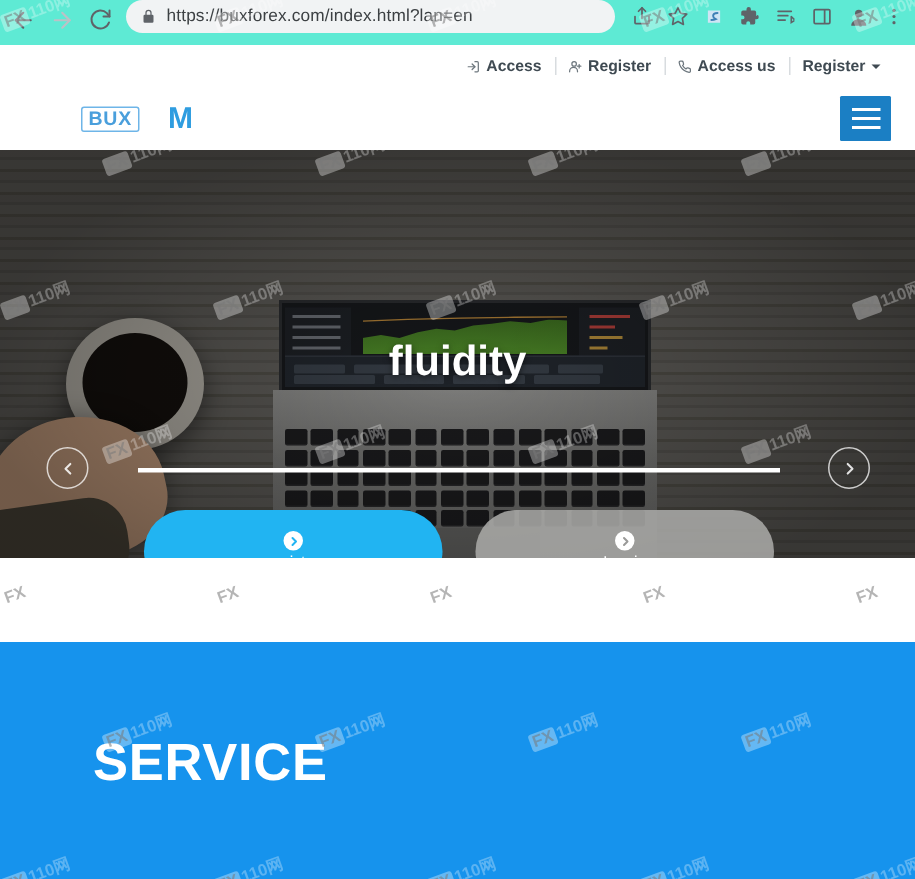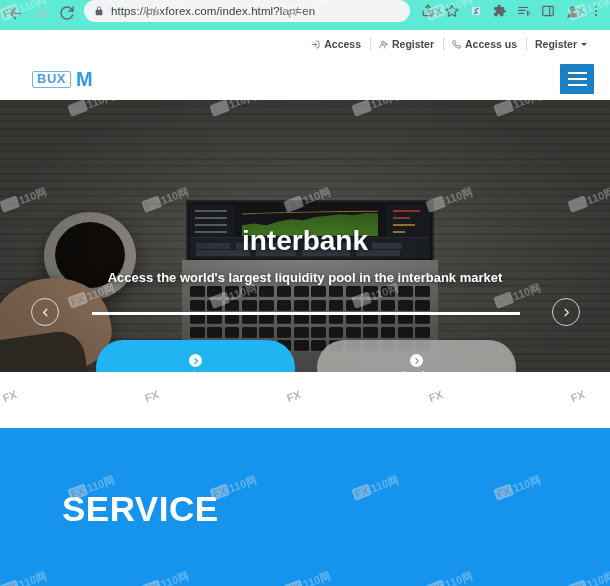--- a/index.html
+++ b/index.html
@@ -133,21 +133,22 @@
     align-items: center;
     justify-content: space-between;
     padding: 0 16px 0 32px;
     box-sizing: border-box;
     position: relative;
     z-index: 3;
   }
   #logo {
     display: flex;
     align-items: center;
-    gap: 5px;
+    gap: 19px;
+    margin-left: 22px;
   }
   #logo .bux-box {
     border: 1.5px solid #6eb5e8;
     color: #4a9fdc;
     font-size: 13px;
     font-weight: bold;
     letter-spacing: 0.5px;
     padding: 0px 4px 1px 4px;
     border-radius: 2px;
     line-height: 14px;
@@ -724,22 +725,21 @@
       <span></span>
   </div>
   <div class="trackpad"></div>
 
   <div class="cup"></div>
   <div class="hand"></div>
   <div class="sleeve"></div>
   <div class="desk-shade"></div>
 
   <div class="overlay">
-    <div id="hero-title">interbank</div>
-    <div id="hero-sub">Access the world's largest liquidity pool in the interbank market</div>
+    <div id="hero-title">fluidity</div>
     <div id="hero-rule"></div>
 
     <div id="hero-cta">
       <button class="cta-btn primary">
         <span class="arrow-circle">
           <svg width="8" height="8" viewBox="0 0 24 24" fill="none" stroke="currentColor" stroke-width="4" stroke-linecap="round" stroke-linejoin="round">
               <polyline points="9 5 16 12 9 19"></polyline>
             </svg>
         </span>
         <span class="label">register</span>

